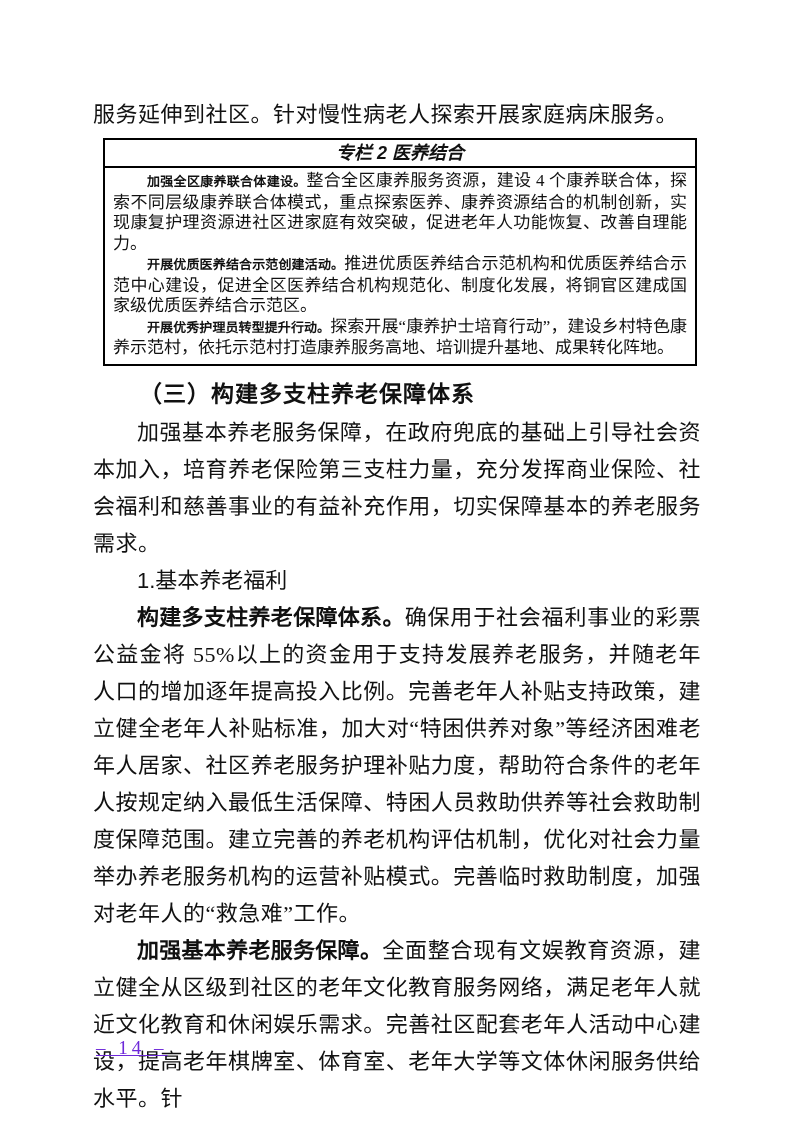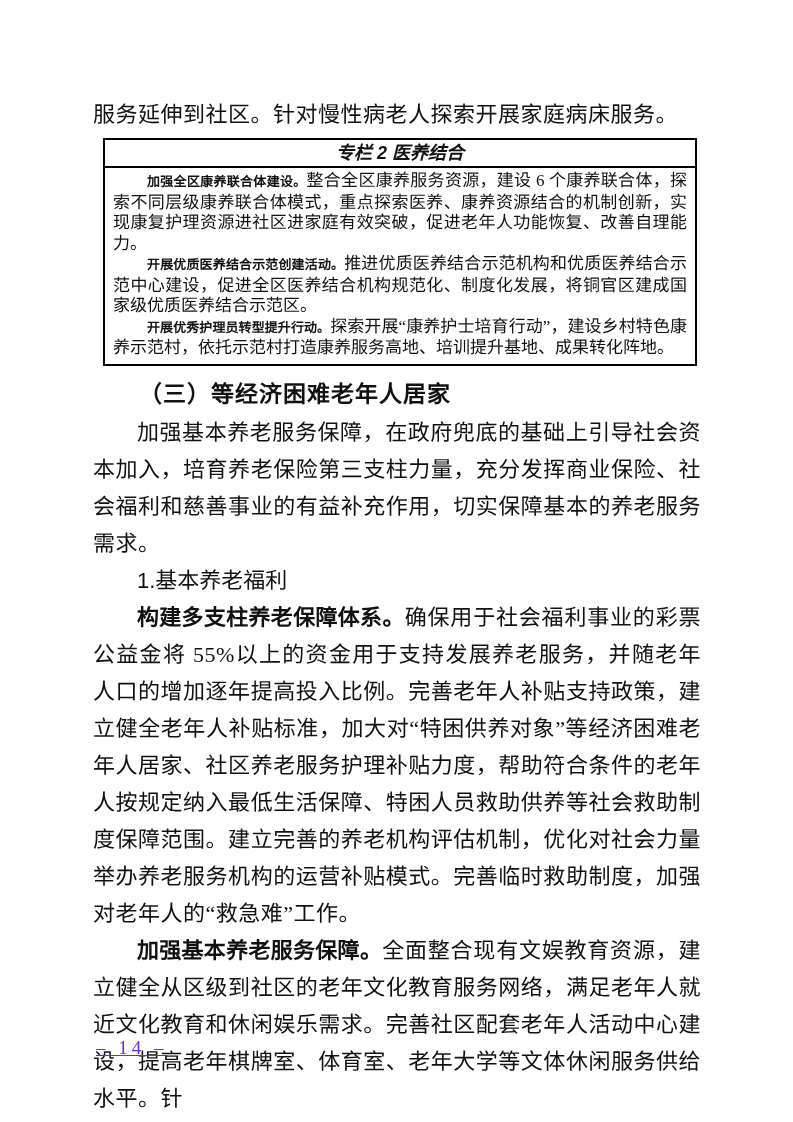--- a/index.html
+++ b/index.html
@@ -94,27 +94,27 @@
 <body>
 
 <div class="page">
   <div class="content">
 
     <p class="bodytext">服务延伸到社区。针对慢性病老人探索开展家庭病床服务。</p>
 
     <div class="column-box">
       <div class="box-header">专栏 2 医养结合</div>
       <div class="box-body">
-        <p><span class="lead">加强全区康养联合体建设。</span><span>整合全区康养服务资源，建设 6 个康养联合体，探索不同层级康养联合体模式，重点探索医养、康养资源结合的机制创新，实现康复护理资源进社区进家庭有效突破，促进老年人功能恢复、改善自理能力。</span></p>
+        <p><span class="lead">加强全区康养联合体建设。</span><span>整合全区康养服务资源，建设 4 个康养联合体，探索不同层级康养联合体模式，重点探索医养、康养资源结合的机制创新，实现康复护理资源进社区进家庭有效突破，促进老年人功能恢复、改善自理能力。</span></p>
         <p><span class="lead">开展优质医养结合示范创建活动。</span><span>推进优质医养结合示范机构和优质医养结合示范中心建设，促进全区医养结合机构规范化、制度化发展，将铜官区建成国家级优质医养结合示范区。</span></p>
         <p><span class="lead">开展优秀护理员转型提升行动。</span><span>探索开展“康养护士培育行动”，建设乡村特色康养示范村，依托示范村打造康养服务高地、培训提升基地、成果转化阵地。</span></p>
       </div>
     </div>
 
-    <h3 class="section-heading">（三）等经济困难老年人居家</h3>
+    <h3 class="section-heading">（三）构建多支柱养老保障体系</h3>
 
     <p class="bodytext indent">加强基本养老服务保障，在政府兜底的基础上引导社会资本加入，培育养老保险第三支柱力量，充分发挥商业保险、社会福利和慈善事业的有益补充作用，切实保障基本的养老服务需求。</p>
 
     <h4 class="subsection-heading">1.基本养老福利</h4>
 
     <p class="bodytext indent"><span class="lead">构建多支柱养老保障体系。</span><span>确保用于社会福利事业的彩票公益金将 55%以上的资金用于支持发展养老服务，并随老年人口的增加逐年提高投入比例。完善老年人补贴支持政策，建立健全老年人补贴标准，加大对“特困供养对象”等经济困难老年人居家、社区养老服务护理补贴力度，帮助符合条件的老年人按规定纳入最低生活保障、特困人员救助供养等社会救助制度保障范围。建立完善的养老机构评估机制，优化对社会力量举办养老服务机构的运营补贴模式。完善临时救助制度，加强对老年人的“救急难”工作。</span></p>
 
     <p class="bodytext indent"><span class="lead">加强基本养老服务保障。</span><span>全面整合现有文娱教育资源，建立健全从区级到社区的老年文化教育服务网络，满足老年人就近文化教育和休闲娱乐需求。完善社区配套老年人活动中心建设，提高老年棋牌室、体育室、老年大学等文体休闲服务供给水平。针</span></p>
 
   </div>

